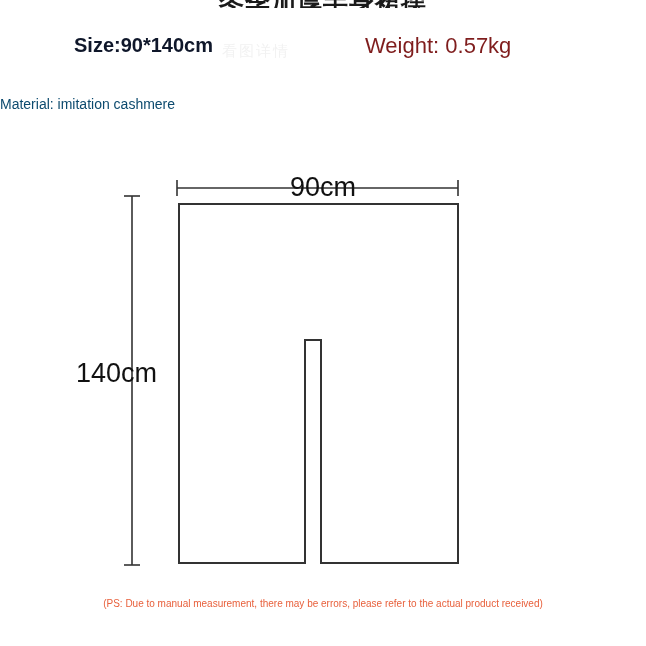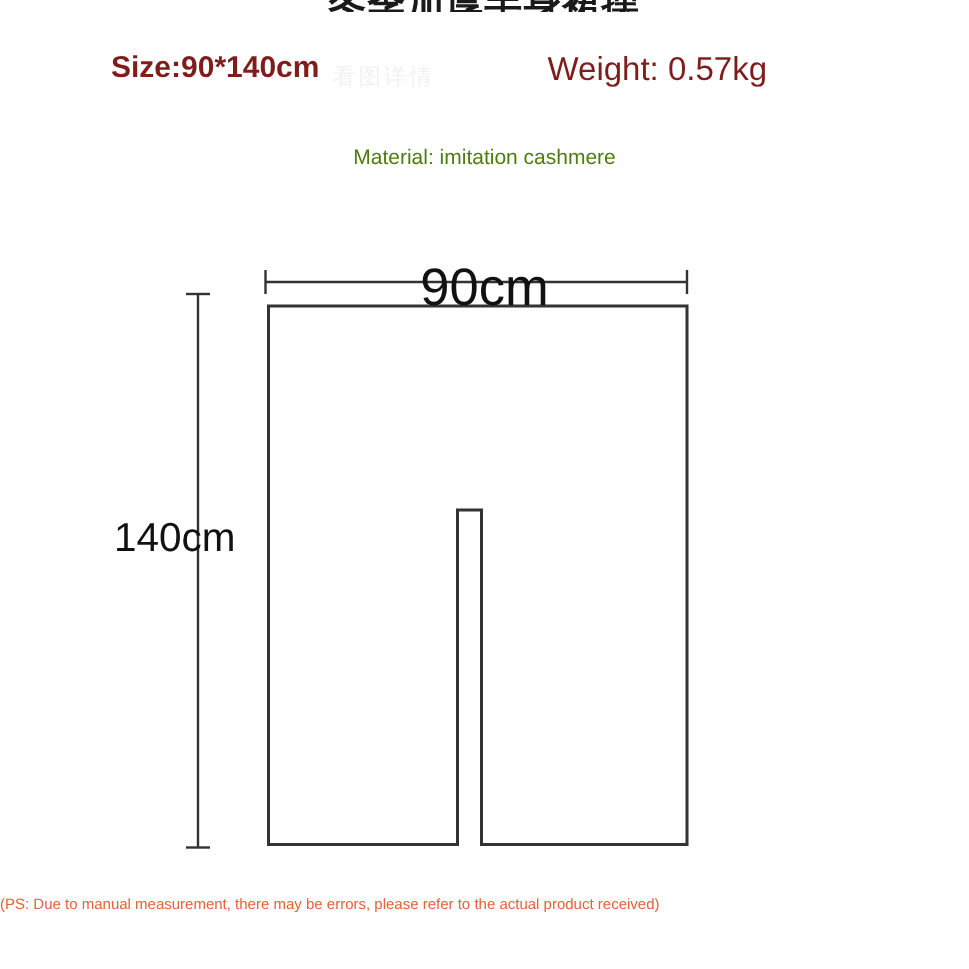--- a/index.html
+++ b/index.html
@@ -34,39 +34,39 @@
     white-space: nowrap;
     overflow: hidden;
     height: 22px;
   }
   .size-label {
     position: absolute;
     top: 34px;
     left: 74px;
     font-size: 20px;
     font-weight: 700;
-    color: #7f1d1d;
+    color: #0f172a;
     text-align: center;
   }
   .weight-label {
     position: absolute;
     top: 33px;
     left: 365px;
     font-size: 22px;
     font-weight: 400;
     color: #7f1d1d;
   }
   .material-label {
     position: absolute;
     top: 96px;
     left: 0;
     width: 646px;
-    text-align: center;
+    text-align: left;
     font-size: 14px;
-    color: #4d7c0f;
+    color: #0c4a6e;
   }
   .ghost-text {
     position: absolute;
     top: 42px;
     left: 222px;
     font-size: 15px;
     color: #f2f2f2;
     letter-spacing: 2px;
   }
 
@@ -78,37 +78,37 @@
     width: 646px;
     height: 646px;
   }
 
   .dim-text-top {
     position: absolute;
     top: 172px;
     left: 0;
     width: 646px;
     text-align: center;
-    font-size: 35px;
+    font-size: 27px;
     color: #111111;
   }
   .dim-text-left {
     position: absolute;
-    top: 343px;
+    top: 358px;
     left: 76px;
     font-size: 27px;
     color: #111111;
   }
 
   .footnote {
     position: absolute;
     top: 598px;
     left: 0;
     width: 646px;
-    text-align: left;
+    text-align: center;
     font-size: 10px;
     color: #e8603c;
   }
 </style>
 </head>
 <body>
 
 <div id="page">
 
   <div class="cn-title">冬季加厚半身裙摆</div>

